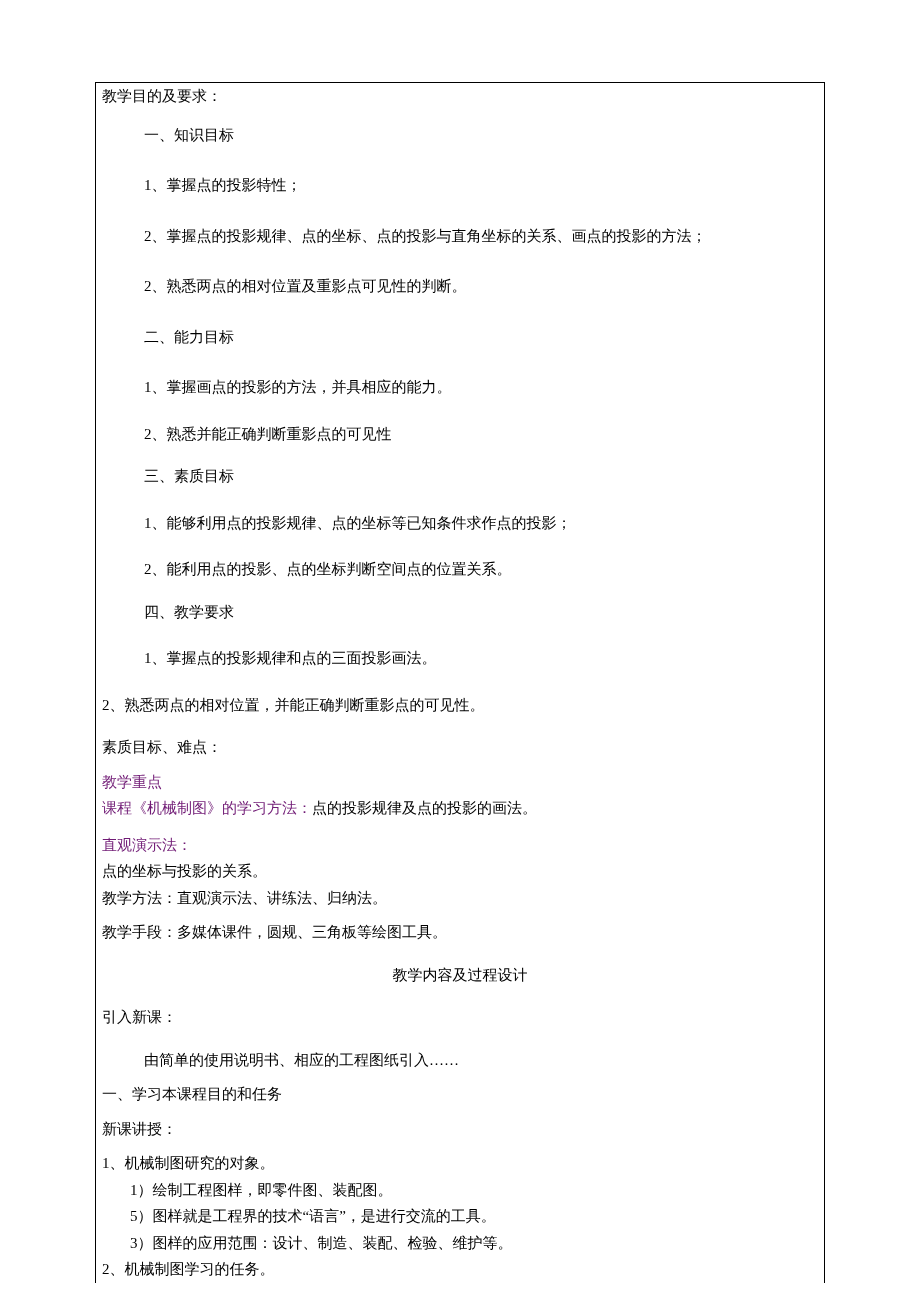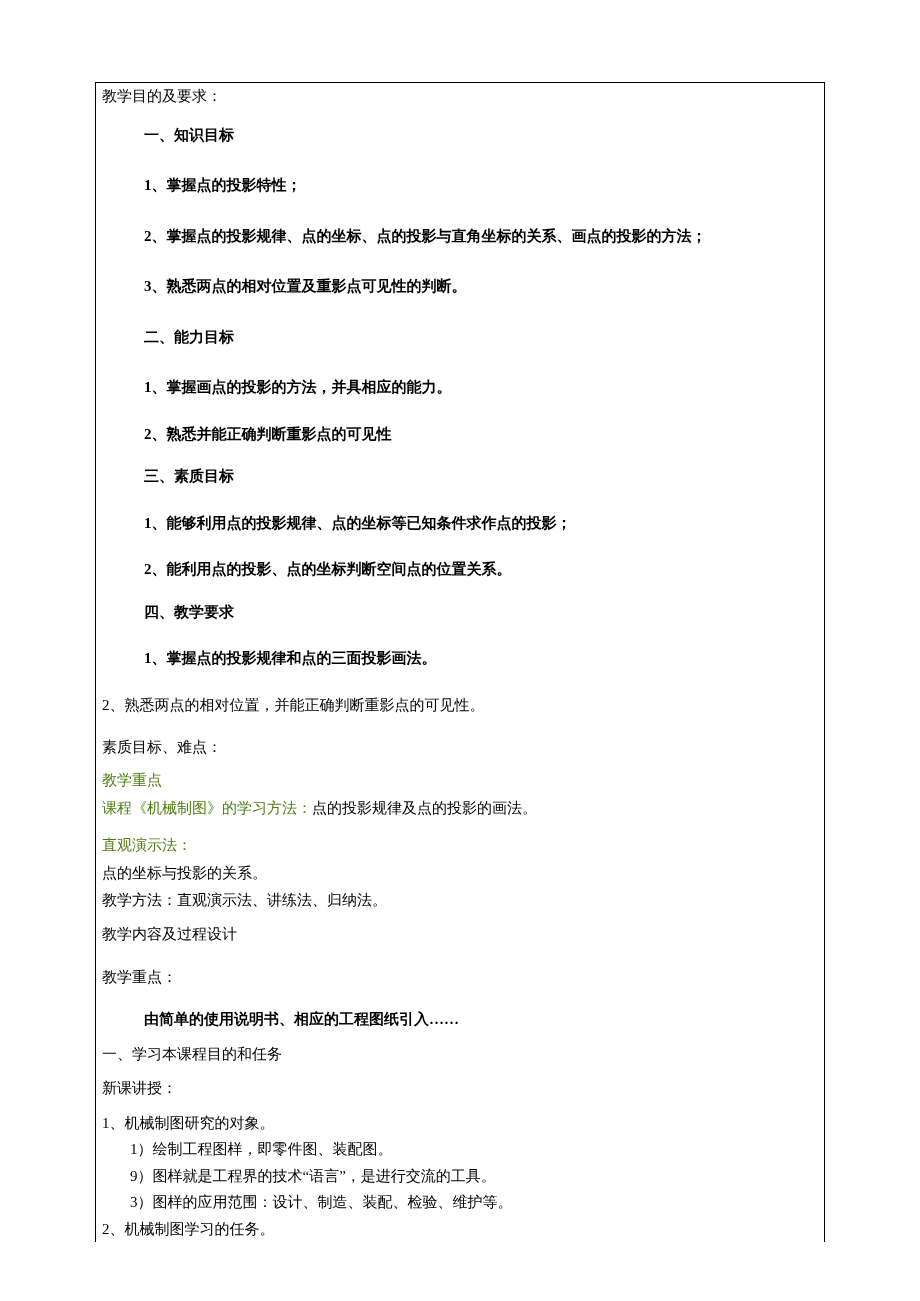--- a/index.html
+++ b/index.html
@@ -21,35 +21,34 @@
     border: 1px solid #000;
     border-bottom: none;
     padding: 0;
   }
   .para {
     margin: 0;
     padding: 4px 6px;
   }
   .indent1 {
     padding-left: 48px;
-    font-weight: bold;
   }
   .gap {
     padding-top: 10px;
     padding-bottom: 10px;
   }
   .gap-lg {
     padding-top: 14px;
     padding-bottom: 14px;
   }
   .red {
-    color: #4d7c0f;
-    font-family: Liberation Mono, monospace;
+    color: #701a75;
   }
   .center {
+    text-align: center;
   }
   .tight {
     padding-top: 2px;
     padding-bottom: 2px;
   }
   .sub1 {
     padding-left: 34px;
     font-family: Liberation Serif, serif;
   }
 </style>
@@ -57,21 +56,21 @@
 <body>
 
 <div class="page">
   <div class="frame">
 
     <p class="para tight">教学目的及要求：</p>
 
     <p class="para indent1 gap-lg">一、知识目标</p>
     <p class="para indent1 gap-lg">1、掌握点的投影特性；</p>
     <p class="para indent1 gap-lg">2、掌握点的投影规律、点的坐标、点的投影与直角坐标的关系、画点的投影的方法；</p>
-    <p class="para indent1 gap-lg">3、熟悉两点的相对位置及重影点可见性的判断。</p>
+    <p class="para indent1 gap-lg">2、熟悉两点的相对位置及重影点可见性的判断。</p>
 
     <p class="para indent1 gap-lg">二、能力目标</p>
     <p class="para indent1 gap-lg">1、掌握画点的投影的方法，并具相应的能力。</p>
     <p class="para indent1 gap">2、熟悉并能正确判断重影点的可见性</p>
 
     <p class="para indent1 gap">三、素质目标</p>
     <p class="para indent1 gap-lg">1、能够利用点的投影规律、点的坐标等已知条件求作点的投影；</p>
     <p class="para indent1 gap">2、能利用点的投影、点的坐标判断空间点的位置关系。</p>
 
     <p class="para indent1 gap">四、教学要求</p>
@@ -83,29 +82,30 @@
 
     <p class="para tight red">教学重点</p>
     <p class="para tight">
       <span class="red">课程《机械制图》的学习方法：</span><span>点的投影规律及点的投影的画法。</span>
     </p>
 
     <p class="para tight red" style="padding-top:12px">直观演示法：</p>
     <p class="para tight">点的坐标与投影的关系。</p>
 
     <p class="para tight">教学方法：直观演示法、讲练法、归纳法。</p>
+    <p class="para gap">教学手段：多媒体课件，圆规、三角板等绘图工具。</p>
 
     <p class="para gap center">教学内容及过程设计</p>
 
-    <p class="para gap">教学重点：</p>
+    <p class="para gap">引入新课：</p>
     <p class="para indent1 gap">由简单的使用说明书、相应的工程图纸引入……</p>
 
     <p class="para tight">一、学习本课程目的和任务</p>
 
     <p class="para gap">新课讲授：</p>
     <p class="para tight">1、机械制图研究的对象。</p>
     <p class="para tight sub1">1）绘制工程图样，即零件图、装配图。</p>
-    <p class="para tight sub1">9）图样就是工程界的技术“语言”，是进行交流的工具。</p>
+    <p class="para tight sub1">5）图样就是工程界的技术“语言”，是进行交流的工具。</p>
     <p class="para tight sub1">3）图样的应用范围：设计、制造、装配、检验、维护等。</p>
     <p class="para tight">2、机械制图学习的任务。</p>
 
   </div>
 </div>
 
 </body></html>

